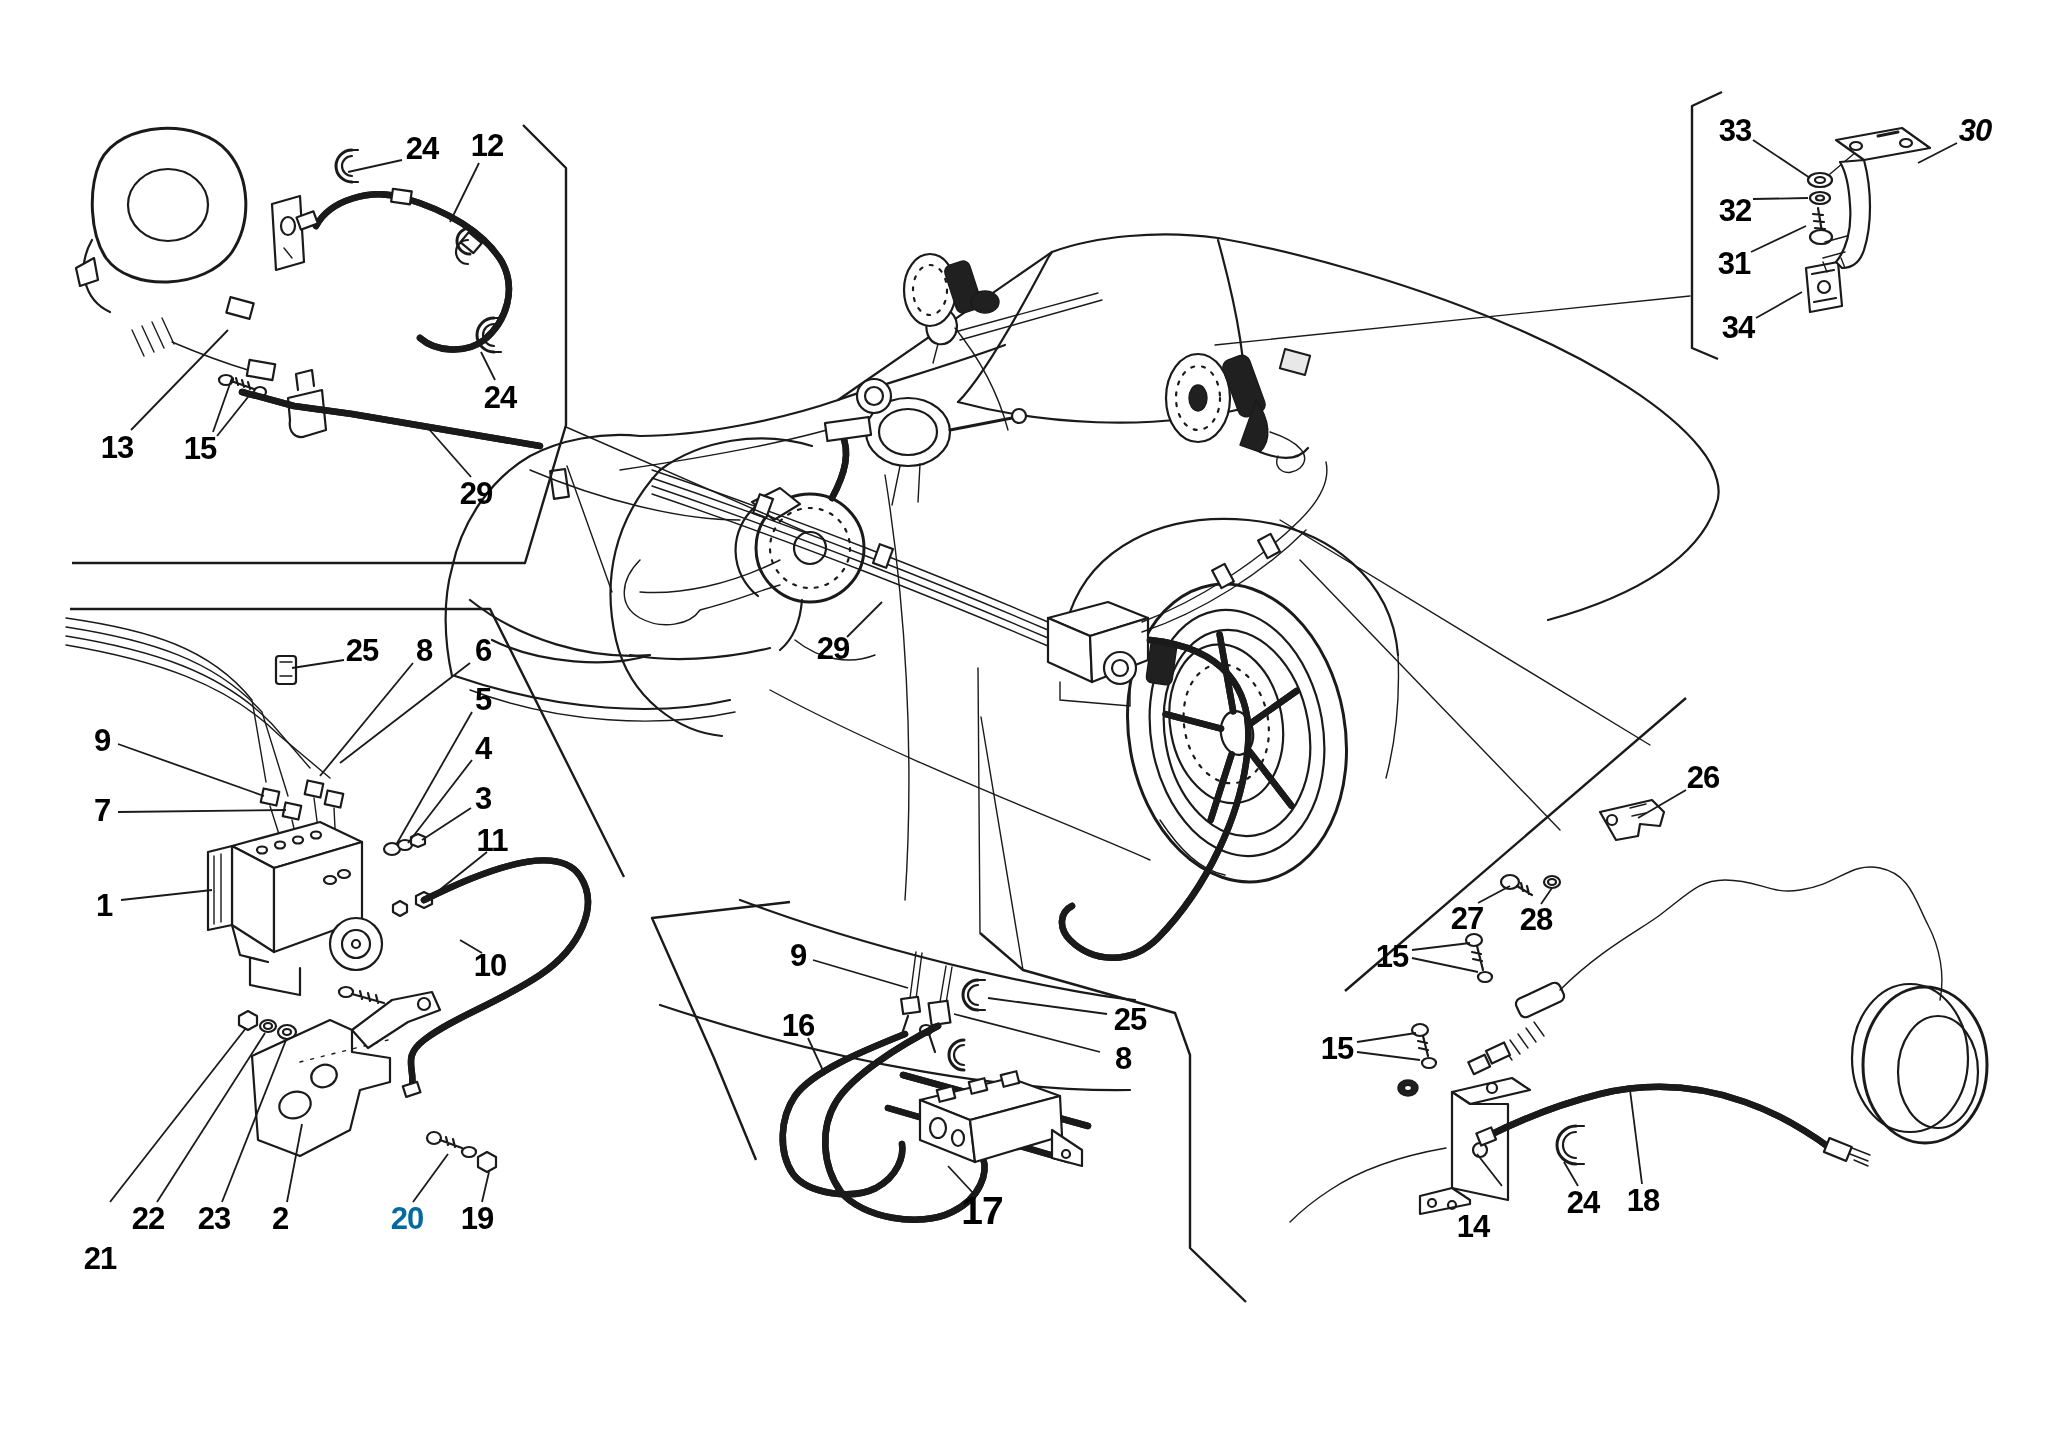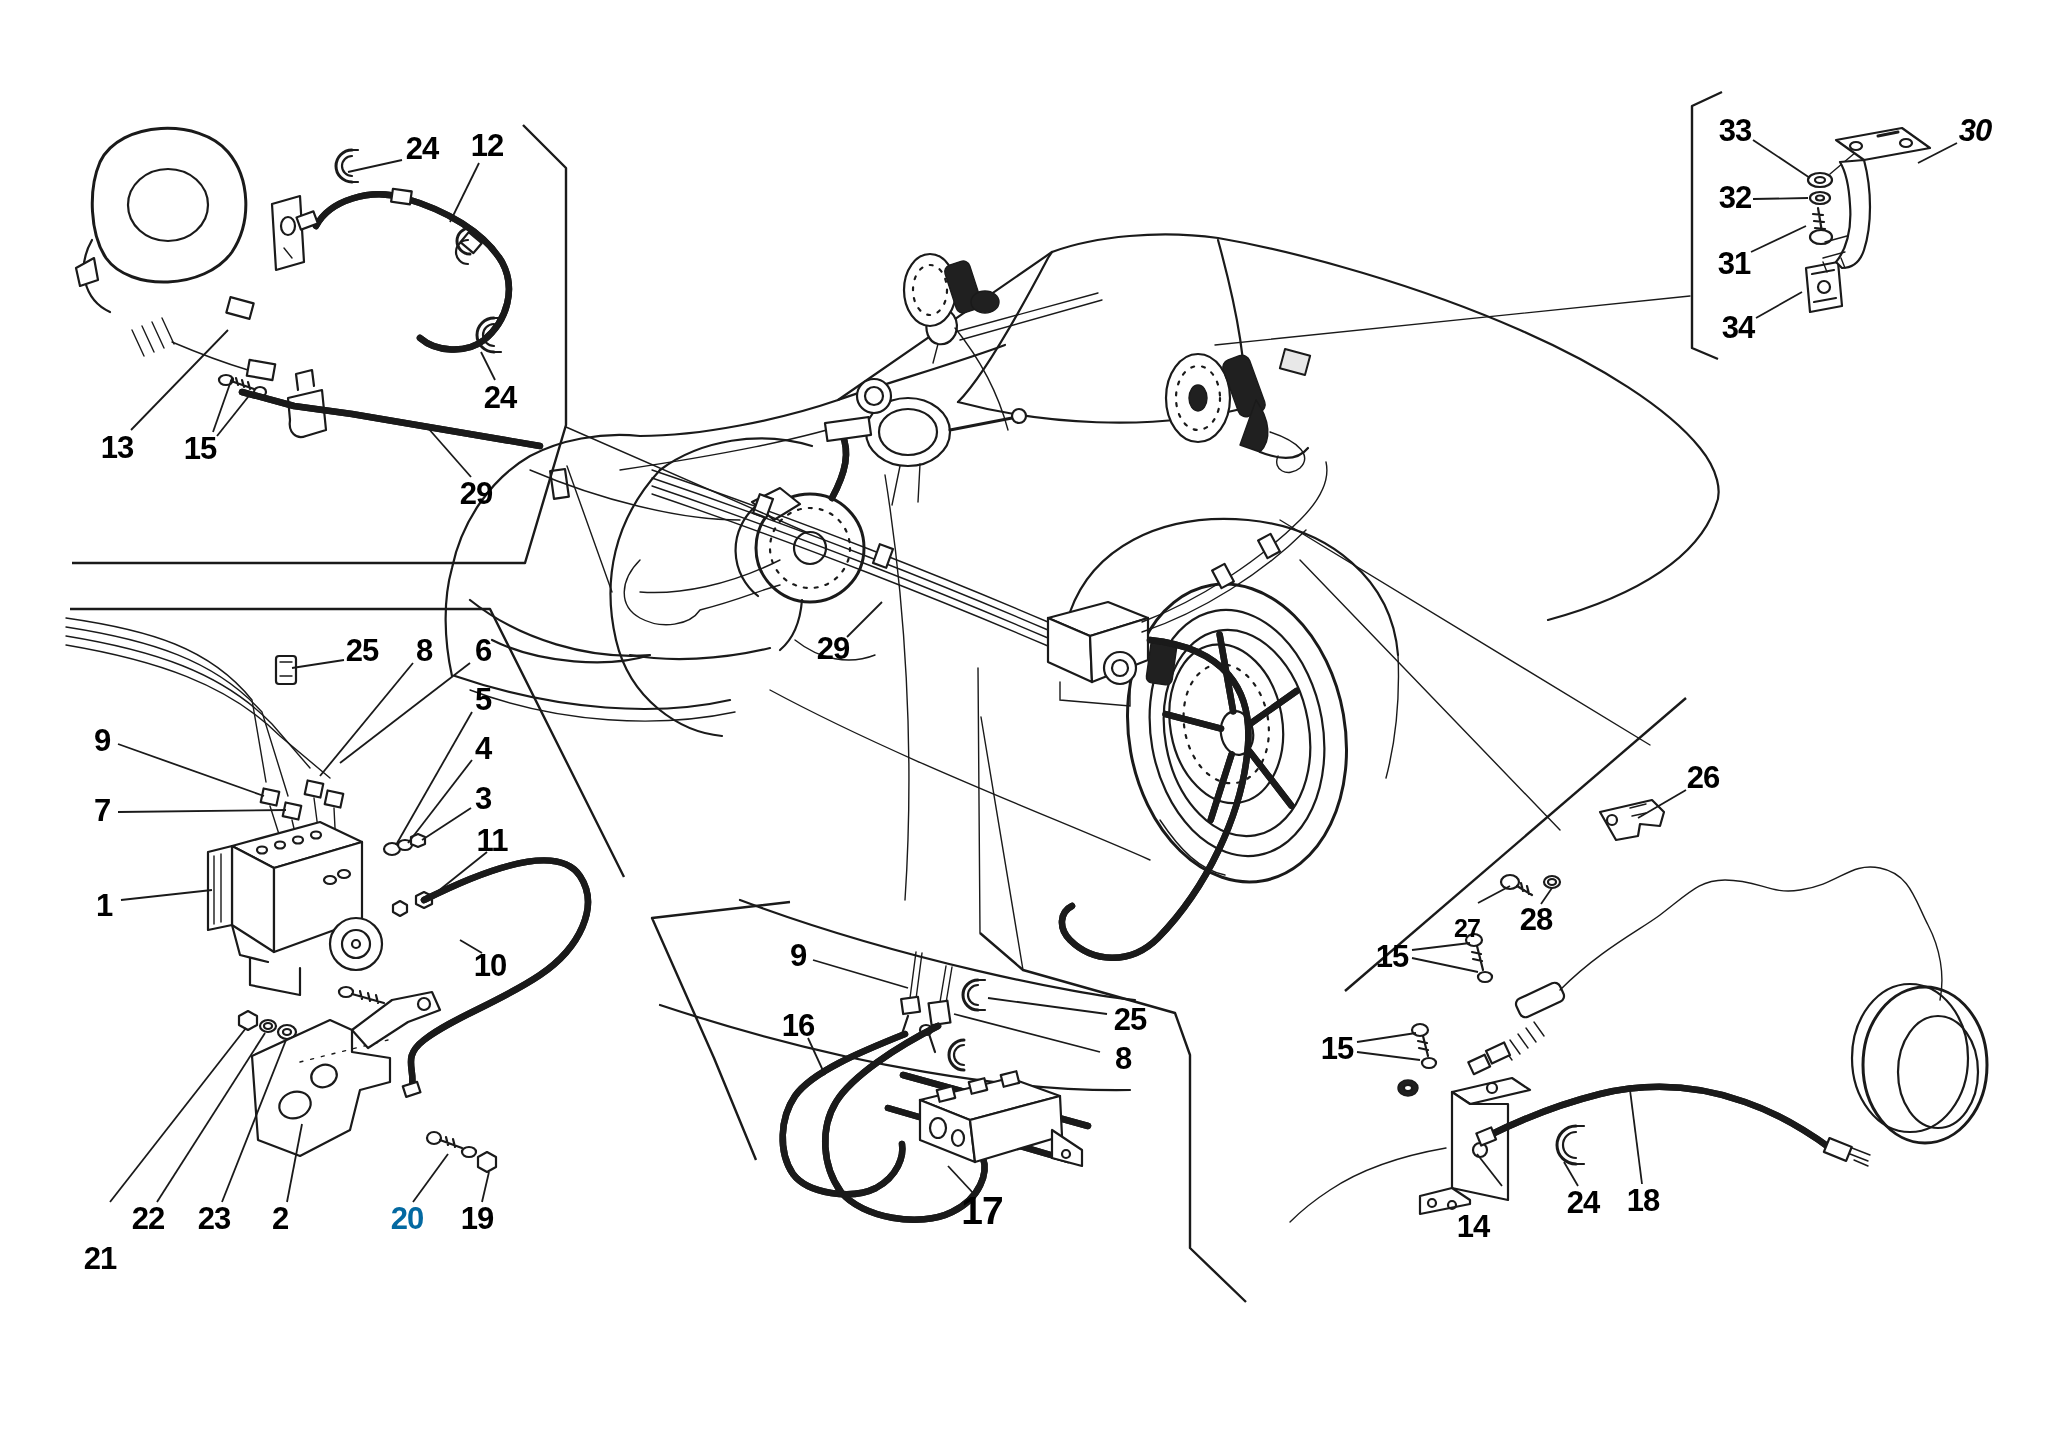--- a/index.html
+++ b/index.html
@@ -435,26 +435,26 @@
       <div class="callout" style="left: 280px; top: 1218px; color: rgb(0, 0, 0); font-size: 31px;">2</div>
       <div class="callout" style="left: 407px; top: 1218px; color: #0369a1; font-size: 31px;">20</div>
       <div class="callout" style="left: 477px; top: 1218px; color: rgb(0, 0, 0); font-size: 31px;">19</div>
       <div class="callout" style="left: 798px; top: 955px; color: rgb(0, 0, 0); font-size: 31px;">9</div>
       <div class="callout" style="left: 798px; top: 1025px; color: rgb(0, 0, 0); font-size: 31px;">16</div>
       <div class="callout" style="left: 1130px; top: 1019px; color: rgb(0, 0, 0); font-size: 31px;">25</div>
       <div class="callout" style="left: 1123px; top: 1058px; color: rgb(0, 0, 0); font-size: 31px;">8</div>
       <div class="callout" style="left: 982px; top: 1210px; color: rgb(0, 0, 0); font-size: 39px; text-align: center;">17</div>
       <div class="callout" style="left: 833px; top: 648px; color: rgb(0, 0, 0); font-size: 31px;">29</div>
       <div class="callout" style="left: 1703px; top: 777px; color: rgb(0, 0, 0); font-size: 31px;">26</div>
-      <div class="callout" style="left: 1467px; top: 918px; color: rgb(0, 0, 0); font-size: 25px; margin-top: 10px;">27</div>
+      <div class="callout" style="left: 1467px; top: 918px; color: rgb(0, 0, 0); font-size: 31px;">27</div>
       <div class="callout" style="left: 1536px; top: 919px; color: rgb(0, 0, 0); font-size: 31px;">28</div>
       <div class="callout" style="left: 1392px; top: 956px; color: rgb(0, 0, 0); font-size: 31px;">15</div>
       <div class="callout" style="left: 1337px; top: 1048px; color: rgb(0, 0, 0); font-size: 31px;">15</div>
       <div class="callout" style="left: 1473px; top: 1202px; color: rgb(0, 0, 0); font-size: 31px; margin-top: 24px;">14</div>
       <div class="callout" style="left: 1583px; top: 1202px; color: rgb(0, 0, 0); font-size: 31px;">24</div>
       <div class="callout" style="left: 1643px; top: 1200px; color: rgb(0, 0, 0); font-size: 31px;">18</div>
       <div class="callout" style="left: 1735px; top: 130px; color: rgb(0, 0, 0); font-size: 31px;">33</div>
-      <div class="callout" style="left: 1735px; top: 197px; color: rgb(0, 0, 0); font-size: 31px;">32</div>
+      <div class="callout" style="left: 1735px; top: 210px; color: rgb(0, 0, 0); font-size: 31px;">32</div>
       <div class="callout" style="left: 1734px; top: 263px; color: rgb(0, 0, 0); font-size: 31px;">31</div>
       <div class="callout" style="left: 1738px; top: 327px; color: rgb(0, 0, 0); font-size: 31px;">34</div>
       <div class="callout" style="left: 1975px; top: 130px; color: rgb(0, 0, 0); font-size: 31px; font-style: italic;">30</div>
     </div>
 </div>
 
 </body></html>

